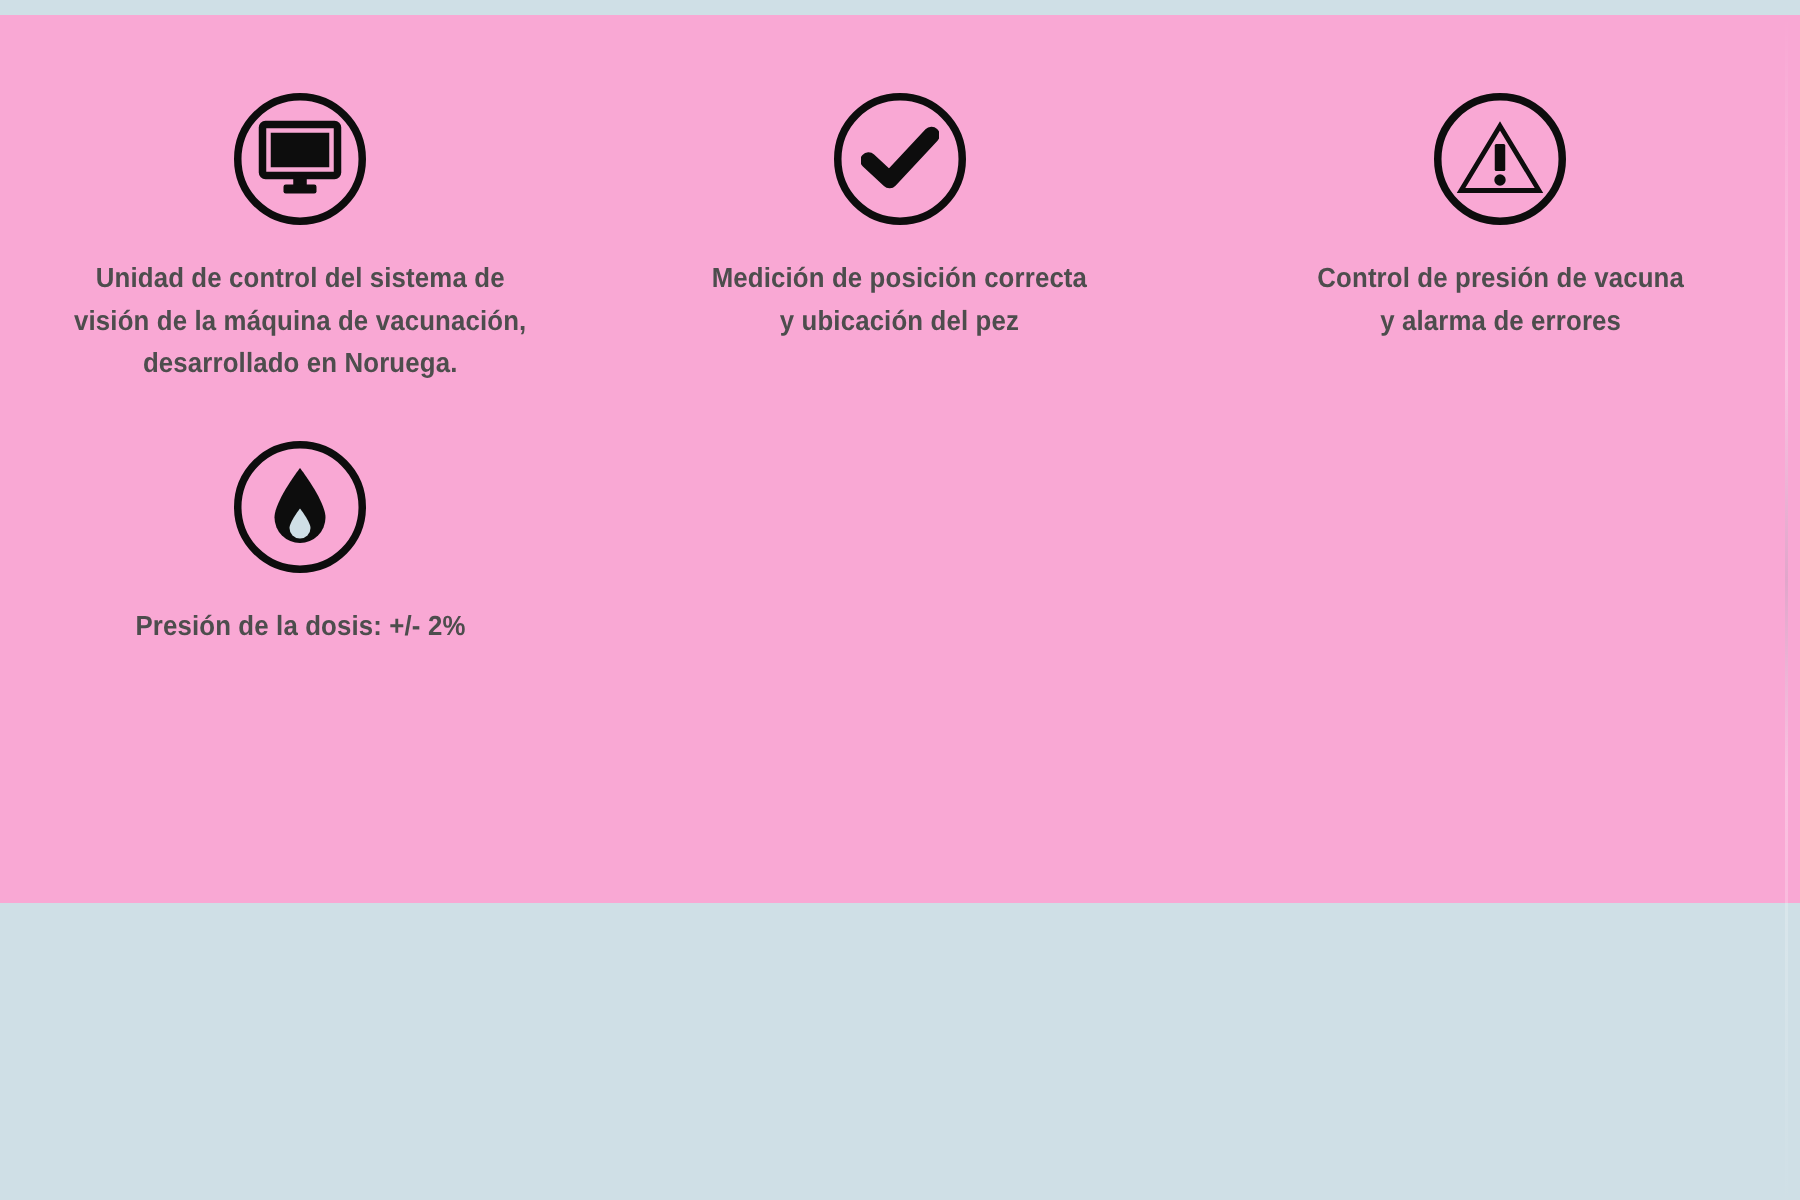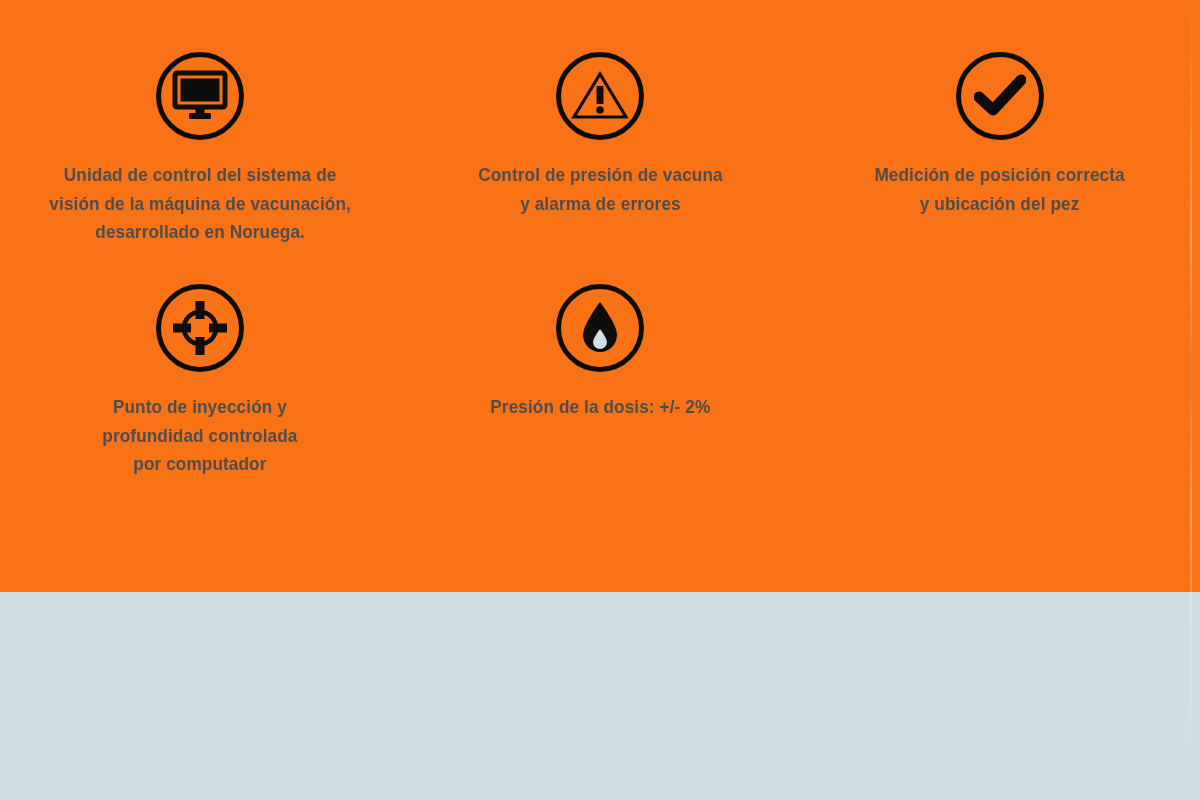--- a/index.html
+++ b/index.html
@@ -13,22 +13,23 @@
     overflow: hidden;
     background: #cfdfe6;
     font-family: "Liberation Sans", "DejaVu Sans", sans-serif;
     -webkit-font-smoothing: antialiased;
   }
 
   #feature-board {
     position: relative;
     width: 1200px;
     height: 592px;
-    background: #f97316;
+    background: #f9a8d4;
     box-sizing: border-box;
+    margin-top: 10px;
   }
 
   
   .edge-seam {
     position: absolute;
     top: 0;
     right: 8px;
     width: 2px;
     height: 800px;
     background: linear-gradient(to bottom,
@@ -109,54 +110,40 @@
         </svg>
       </div>
       <div class="cell-caption">Unidad de control del  sistema de
 visión de  la máquina de vacunación,
 desarrollado en Noruega.</div>
     </div>
 
 
     <div class="cell">
       <div class="icon-circle">
+        <svg width="52" height="44" viewBox="0 0 52 44" aria-hidden="true">
+          <path d="M5 23 L19 36 L47 6" fill="none" stroke="#0d0d0d" stroke-width="11" stroke-linecap="round" stroke-linejoin="round"></path>
+        </svg>
+      </div>
+      <div class="cell-caption">Medición de posición correcta
+y ubicación del pez</div>
+    </div>
+
+    <div class="cell">
+      <div class="icon-circle">
         <svg width="58" height="52" viewBox="0 0 58 52" aria-hidden="true">
           <path d="M29 4 L55 47 L3 47 Z" fill="none" stroke="#0d0d0d" stroke-width="3.2" stroke-linejoin="miter"></path>
           <rect x="25.5" y="16" width="7" height="18" rx="1" fill="#0d0d0d"></rect>
           <circle cx="29" cy="40" r="3.8" fill="#0d0d0d"></circle>
         </svg>
       </div>
       <div class="cell-caption">Control de presión de vacuna
 y alarma de errores</div>
     </div>
 
-    <div class="cell">
-      <div class="icon-circle">
-        <svg width="52" height="44" viewBox="0 0 52 44" aria-hidden="true">
-          <path d="M5 23 L19 36 L47 6" fill="none" stroke="#0d0d0d" stroke-width="11" stroke-linecap="round" stroke-linejoin="round"></path>
-        </svg>
-      </div>
-      <div class="cell-caption">Medición de posición correcta
-y ubicación del pez</div>
-    </div>
-
-    <div class="cell">
-      <div class="icon-circle">
-        <svg width="56" height="56" viewBox="0 0 56 56" aria-hidden="true">
-          <circle cx="28" cy="28" r="16" fill="none" stroke="#0d0d0d" stroke-width="4.5"></circle>
-          <rect x="23.5" y="1" width="9" height="18" fill="#0d0d0d"></rect>
-          <rect x="23.5" y="37" width="9" height="18" fill="#0d0d0d"></rect>
-          <rect x="1" y="23.5" width="18" height="9" fill="#0d0d0d"></rect>
-          <rect x="37" y="23.5" width="18" height="9" fill="#0d0d0d"></rect>
-        </svg>
-      </div>
-      <div class="cell-caption">Punto de inyección y
-profundidad controlada
-por computador</div>
-    </div>
 
 
     <div class="cell">
       <div class="icon-circle">
         <svg width="44" height="56" viewBox="0 0 44 56" aria-hidden="true">
           <path d="M22 2 C22 2 5 24 5 35 A17 17 0 0 0 39 35 C39 24 22 2 22 2 Z" fill="#0d0d0d"></path>
           <path d="M22 29 C22 29 15 38 15 42 A7 7 0 0 0 29 42 C29 38 22 29 22 29 Z" fill="#cfdfe6"></path>
         </svg>
       </div>
       <div class="cell-caption">Presión de la dosis: +/- 2%</div>

